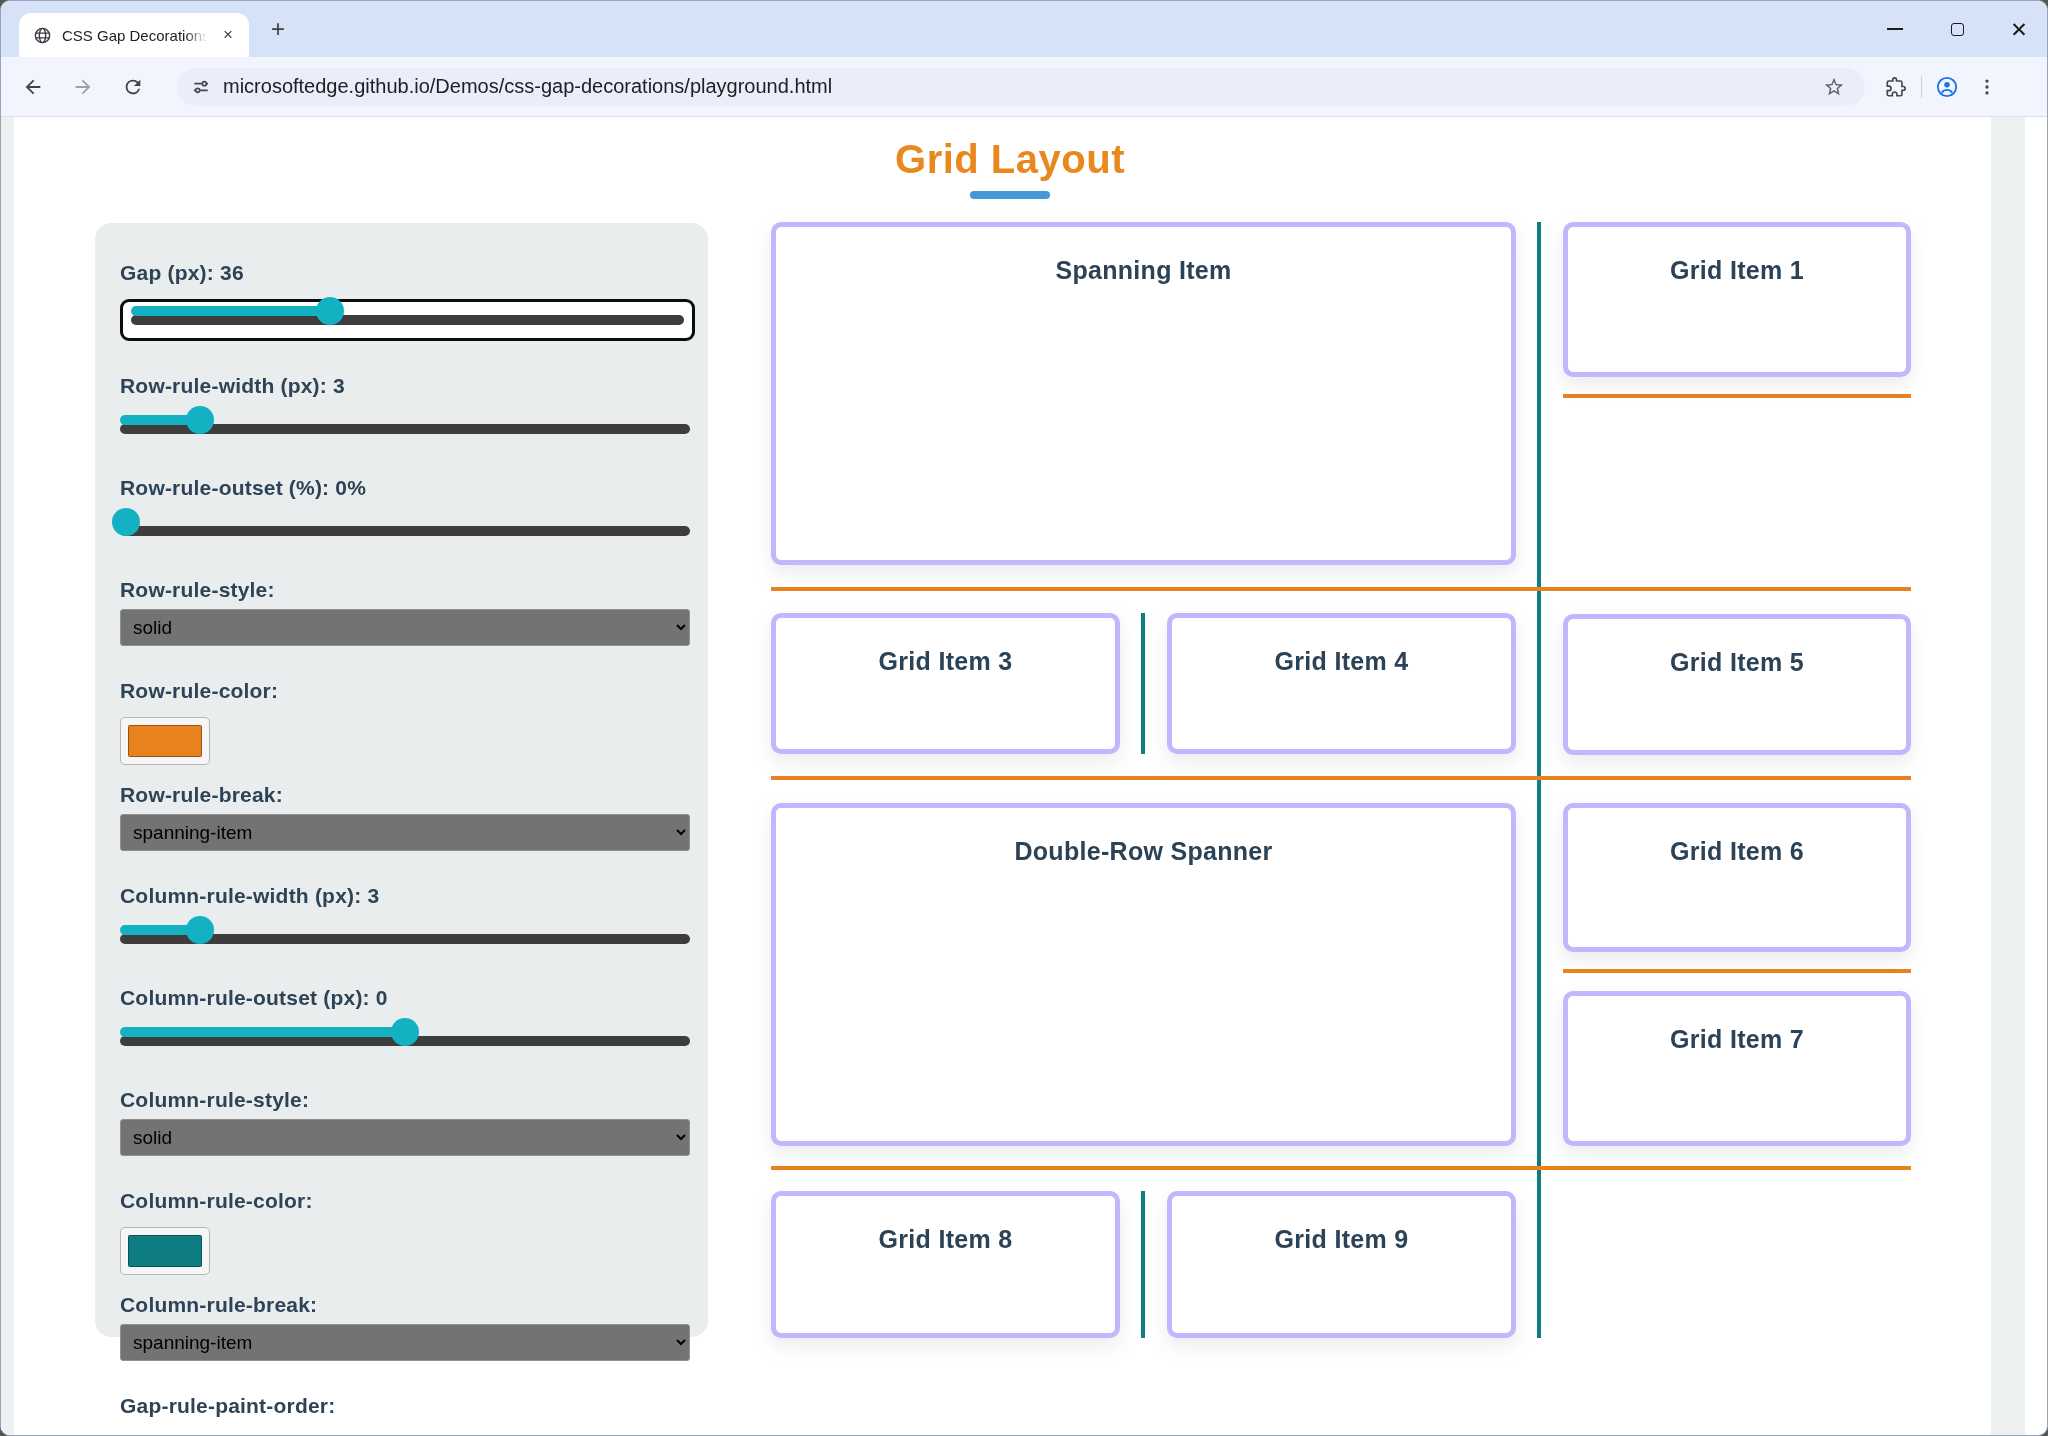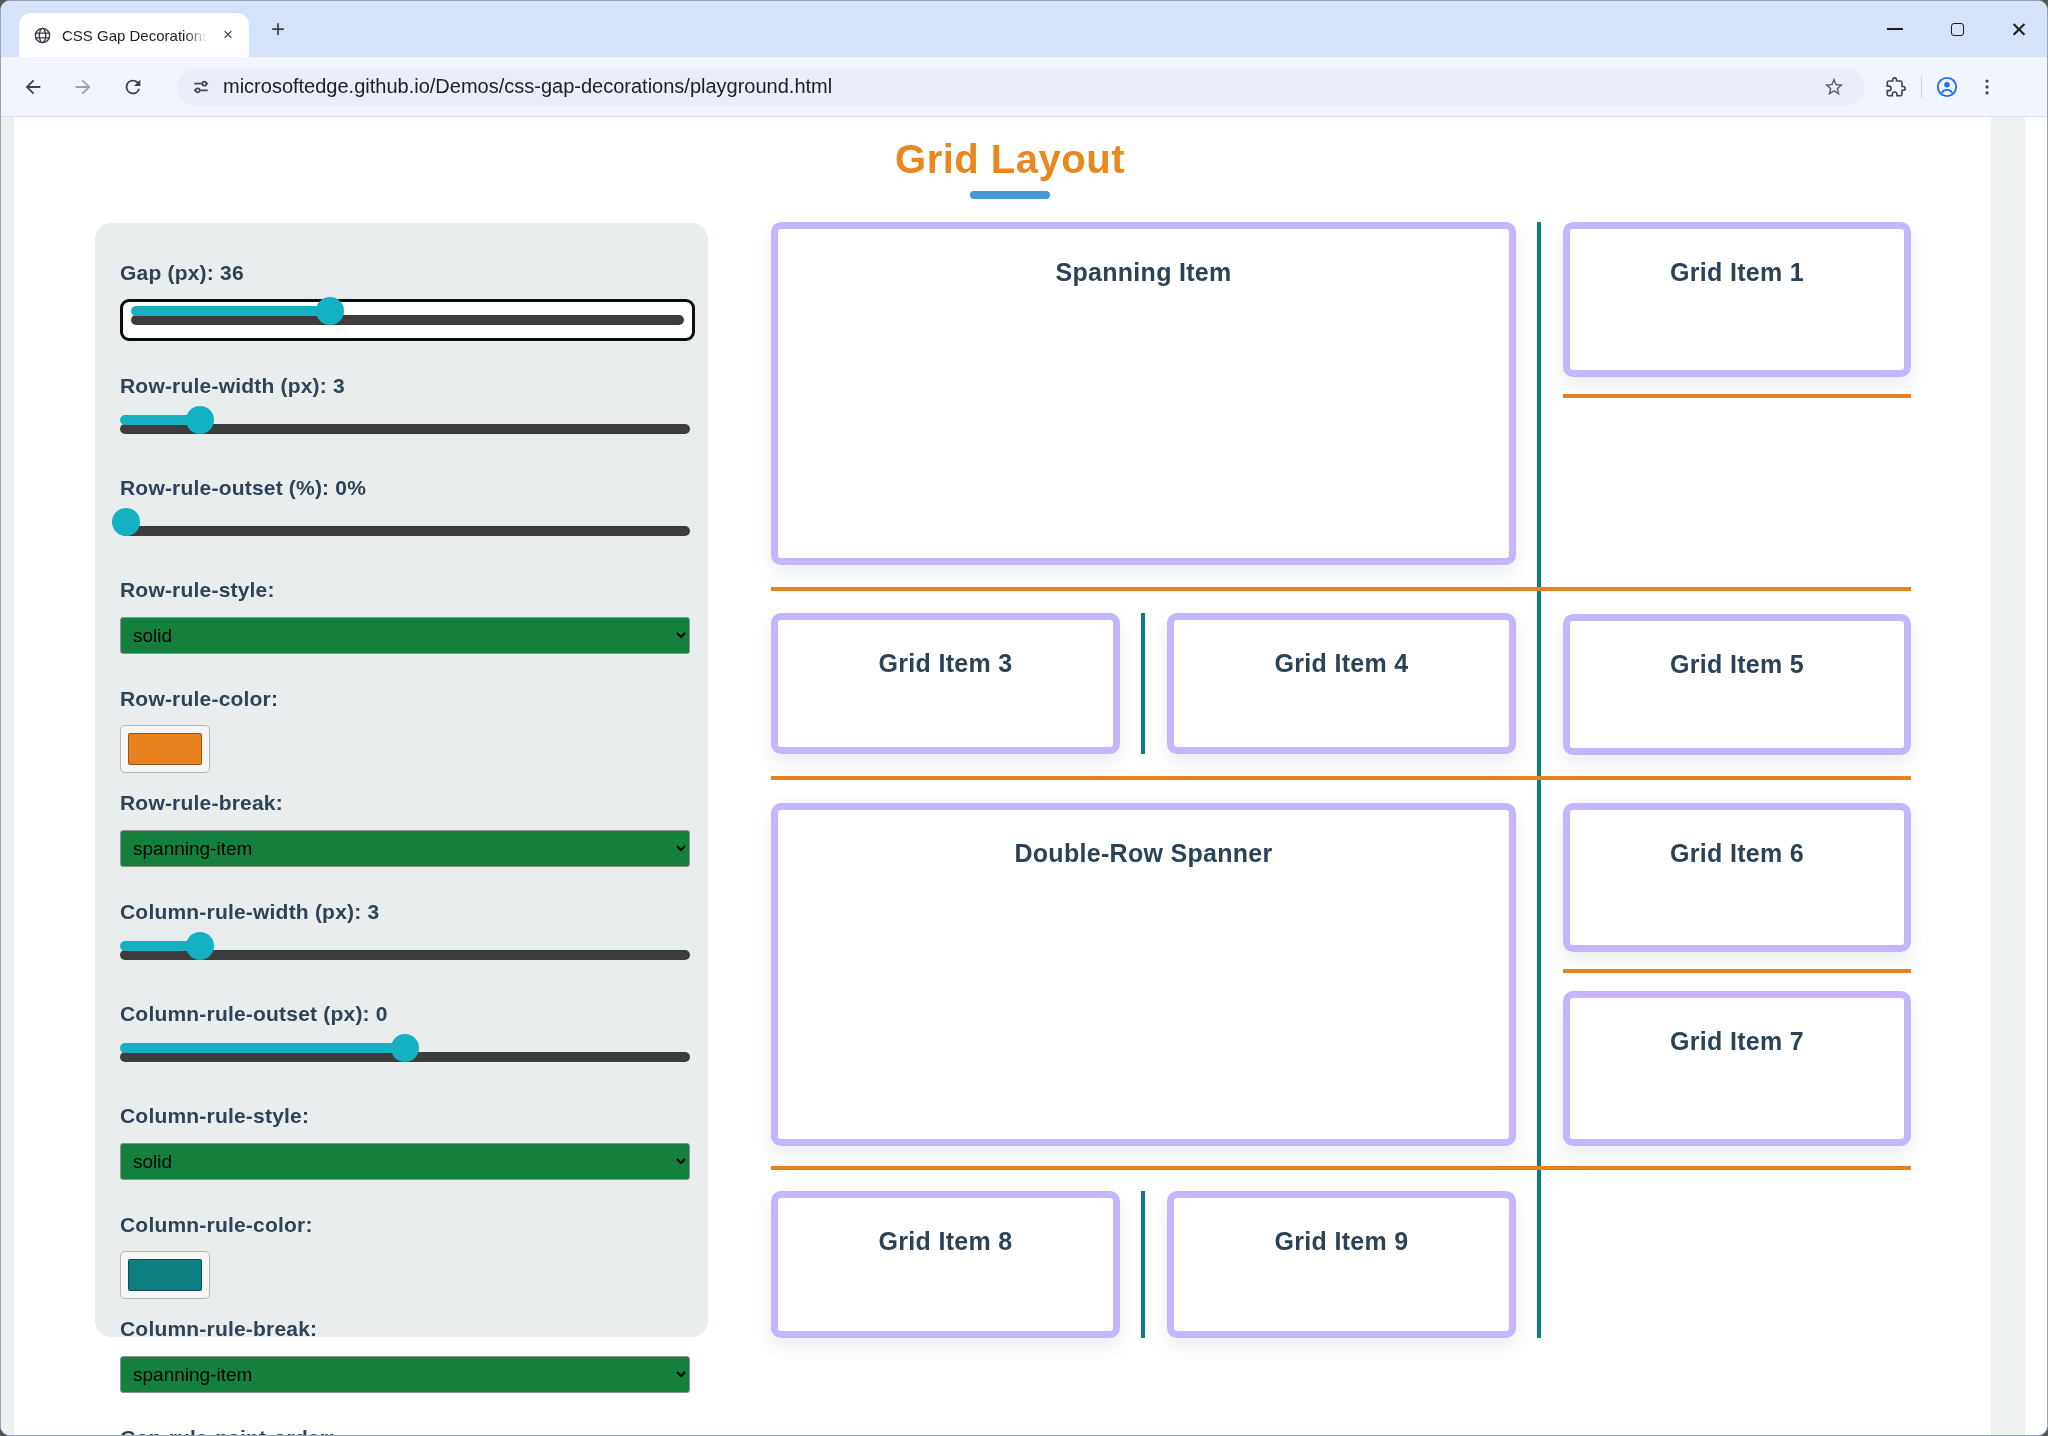--- a/index.html
+++ b/index.html
@@ -56,27 +56,27 @@
     background:#e9edee; border-radius:16px; padding:36px 25px 0 25px; }
   .ctl-label{ font-size:21px; font-weight:700; color:#2e4356; letter-spacing:0.2px; margin-top:33px; }
   .ctl-label.first{ margin-top:2px; }
   .slider{ position:relative; margin-top:17px; width:570px; height:28px; }
   .slider .track{ position:absolute; left:0; top:9px; width:100%; height:10px; background:#3d3d3d; border-radius:5px; }
   .slider .fill{ position:absolute; left:0; top:0; height:10px; background:#14b1c2; border-radius:5px; }
   .slider .thumb{ position:absolute; right:-14px; top:50%; transform:translateY(-50%);
     width:28px; height:28px; border-radius:50%; background:#14b1c2; }
   .slider-focus{ margin-top:14px; width:575px; border:3px solid #0d0d0d; border-radius:9px; background:#fff; padding:4px 8px; }
   .slider-focus .slider{ margin-top:0; width:553px; }
-  select{ margin-top:15px; width:570px; height:37px; font-size:19px; font-family:"Liberation Sans",sans-serif;
-    color:#000; background:#15803d; border:1px solid #919191; border-radius:3px; padding:0 8px; }
+  select{ margin-top:7px; width:570px; height:37px; font-size:19px; font-family:"Liberation Sans",sans-serif;
+    color:#000; background:#737373; border:1px solid #919191; border-radius:3px; padding:0 8px; }
   .swatch{ margin-top:14px; width:90px; height:48px; background:#f6f6f6; border:1px solid #b6b6b6; border-radius:5px; padding:7px; }
   .swatch-inner{ width:100%; height:100%; border:1px solid rgba(0,0,0,.35); border-radius:2px; }
   
   .grid{ position:absolute; left:770px; top:105px; width:1140px; height:1116px; }
-  .card{ position:absolute; background:#fff; border:7px solid #c4b5fd; border-radius:10px;
+  .card{ position:absolute; background:#fff; border:5px solid #c4b5fd; border-radius:10px;
     box-shadow:0 8px 18px rgba(140,150,160,.18); text-align:center; padding-top:29px;
     font-size:25px; font-weight:700; color:#2c4257; letter-spacing:0.3px; }
   .p-span { left:0;     top:0;     width:745px; height:343px; }
   .p-g1   { left:792px; top:0;     width:348px; height:155px; }
   .p-g2   { left:792px; top:194px; width:348px; height:149px; }
   .p-g3   { left:0;     top:391px; width:349px; height:141px; }
   .p-g4   { left:396px; top:391px; width:349px; height:141px; }
   .p-g5   { left:792px; top:392px; width:348px; height:141px; }
   .p-dspan{ left:0;     top:581px; width:745px; height:343px; }
   .p-g6   { left:792px; top:581px; width:348px; height:149px; }

